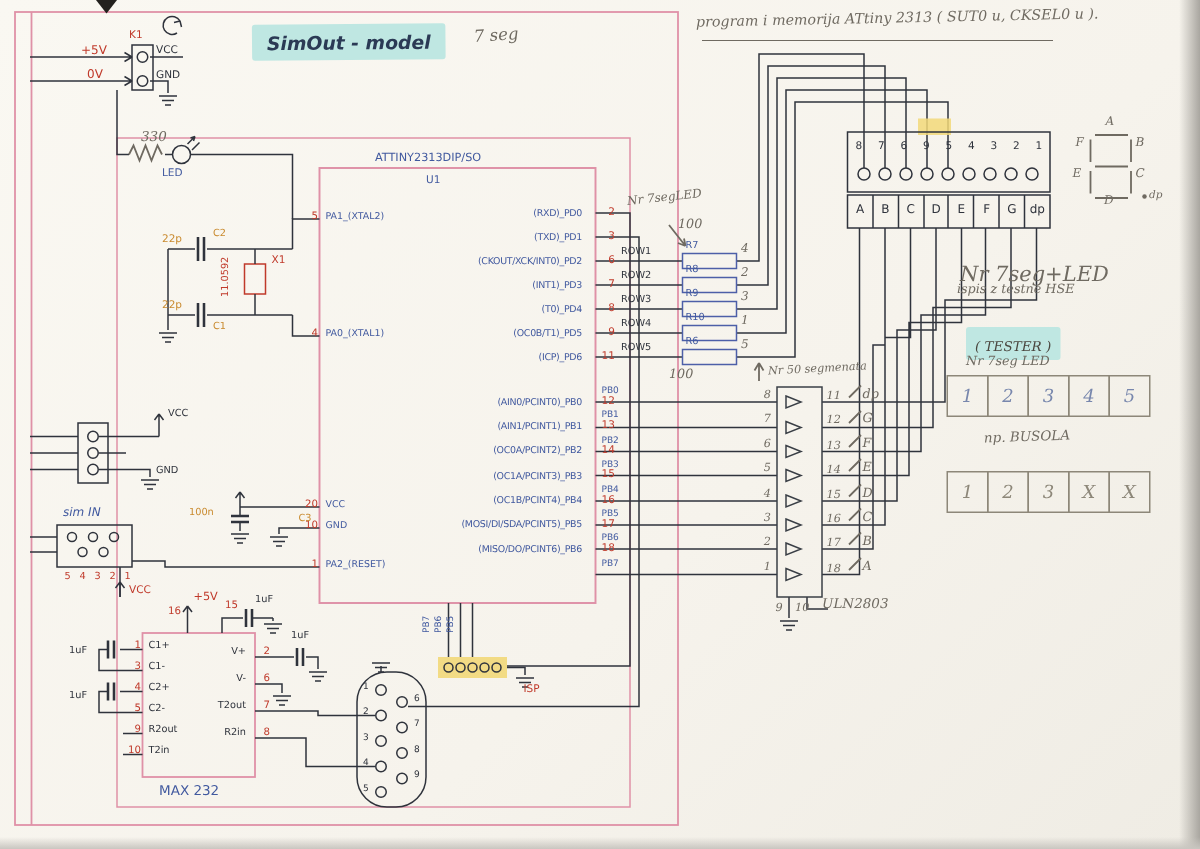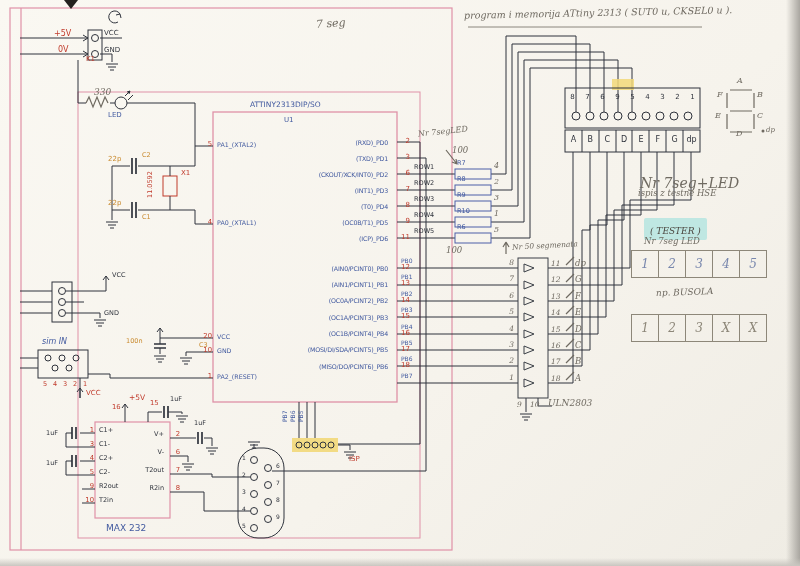--- a/index.html
+++ b/index.html
@@ -219,24 +219,27 @@
       <path d="M86 103l3 -6 4 10 4 -10 4 10 4 -10 3 6"></path>
       <path d="M446 150L457 164M457 164l-5 -2M457 164l-1 -5"></path>
       <path d="M506 254V242M506 242l-3 5M506 242l3 5"></path>
       <path d="M566 265l8 -8M566 282l8 -8M566 298l8 -8M566 314l8 -8M566 331l8 -8M566 347l8 -8M566 363l8 -8M566 380l8 -8"></path>
       <path d="M468 27H702" stroke-width="0.8"></path>
       <path d="M730 90H752M730 111H752M730 132H752M727 93V108M754 93V108M727 114V129M754 114V129"></path>
       <circle cx="763" cy="131" r="1.5" fill="#6f6a61" stroke="none"></circle>
     </g>
   </svg>
 
+  <div class="t hl" style="left:168px;top:16px;padding:3px 10px;transform:rotate(-0.5deg);">
+    <span style="font-size:12.5px;font-style:italic;font-weight:bold;color:#2b3a55;">SimOut - model</span>
+  </div>
   <span class="t pencil" style="left:316px;top:18px;font-size:11px;transform:rotate(-4deg);">7 seg</span>
   <span class="t pencil" style="left:464px;top:8px;font-size:9.5px;transform:rotate(-1.2deg);">program i memorija ATtiny 2313 ( SUT0 u, CKSEL0 u ).</span>
 
-  <span class="t red" style="left:86px;top:20px;font-size:7px;margin-top:36px;">K1</span>
+  <span class="t red" style="left:86px;top:20px;font-size:7px;">K1</span>
   <span class="t red" style="left:54px;top:30px;font-size:8px;">+5V</span>
   <span class="t red" style="left:58px;top:46px;font-size:8px;">0V</span>
   <span class="t ink" style="left:104px;top:30px;font-size:7px;">VCC</span>
   <span class="t ink" style="left:104px;top:47px;font-size:7px;">GND</span>
 
   <span class="t pencil" style="left:94px;top:88px;font-size:9px;">330</span>
   <span class="t blue" style="left:108px;top:112px;font-size:7px;">LED</span>
 
   <span class="t orange" style="left:108px;top:156px;font-size:7px;">22p</span>
   <span class="t orange" style="left:142px;top:152px;font-size:6.5px;">C2</span>

